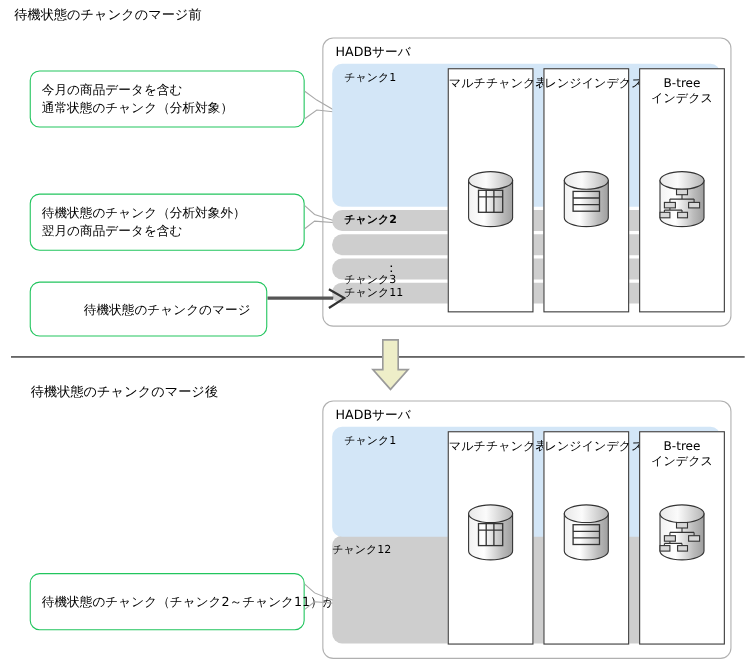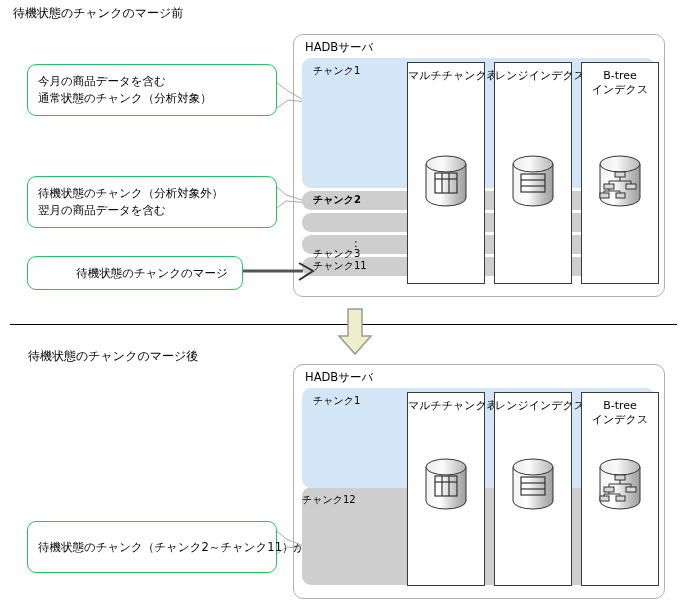--- a/index.html
+++ b/index.html
@@ -203,21 +203,21 @@
 </svg>
 
 <div class="abs callout" style="left:27px;top:176px;width:250px;height:52px;">
   <span class="callout-line">待機状態のチャンク（分析対象外）</span>
   <span class="callout-line">翌月の商品データを含む</span>
 </div>
 <svg class="abs tail" style="left:276px;top:186px;" width="36" height="24" viewBox="0 0 36 24">
   <path d="M1,1 L10,9 L35,17 L10,15 L1,22" fill="none" stroke="#a8a8a8" stroke-width="1"></path>
 </svg>
 
-<div class="abs callout center" style="left:27px;top:256px;width:216px;height:34px;padding-left:44px;">
+<div class="abs callout center" style="left:27px;top:256px;width:216px;height:50px;padding-left:44px;">
   <span class="callout-line">待機状態のチャンクのマージ</span>
 </div>
 <svg class="abs merge-arrow" style="left:243px;top:259px;" width="72" height="24" viewBox="0 0 72 24">
   <line x1="0" y1="12" x2="60" y2="12" stroke="#555" stroke-width="3"></line>
   <path d="M56,4 L70,12 L56,21" fill="none" stroke="#333" stroke-width="2"></path>
 </svg>
 
 <svg class="abs big-arrow" style="left:337px;top:308px;" width="36" height="48" viewBox="0 0 36 48">
   <path d="M11,1 L25,1 L25,28 L34,28 L18,46 L2,28 L11,28 Z" fill="#eeeec8" stroke="#9a9a9a" stroke-width="1.5"></path>
 </svg>

